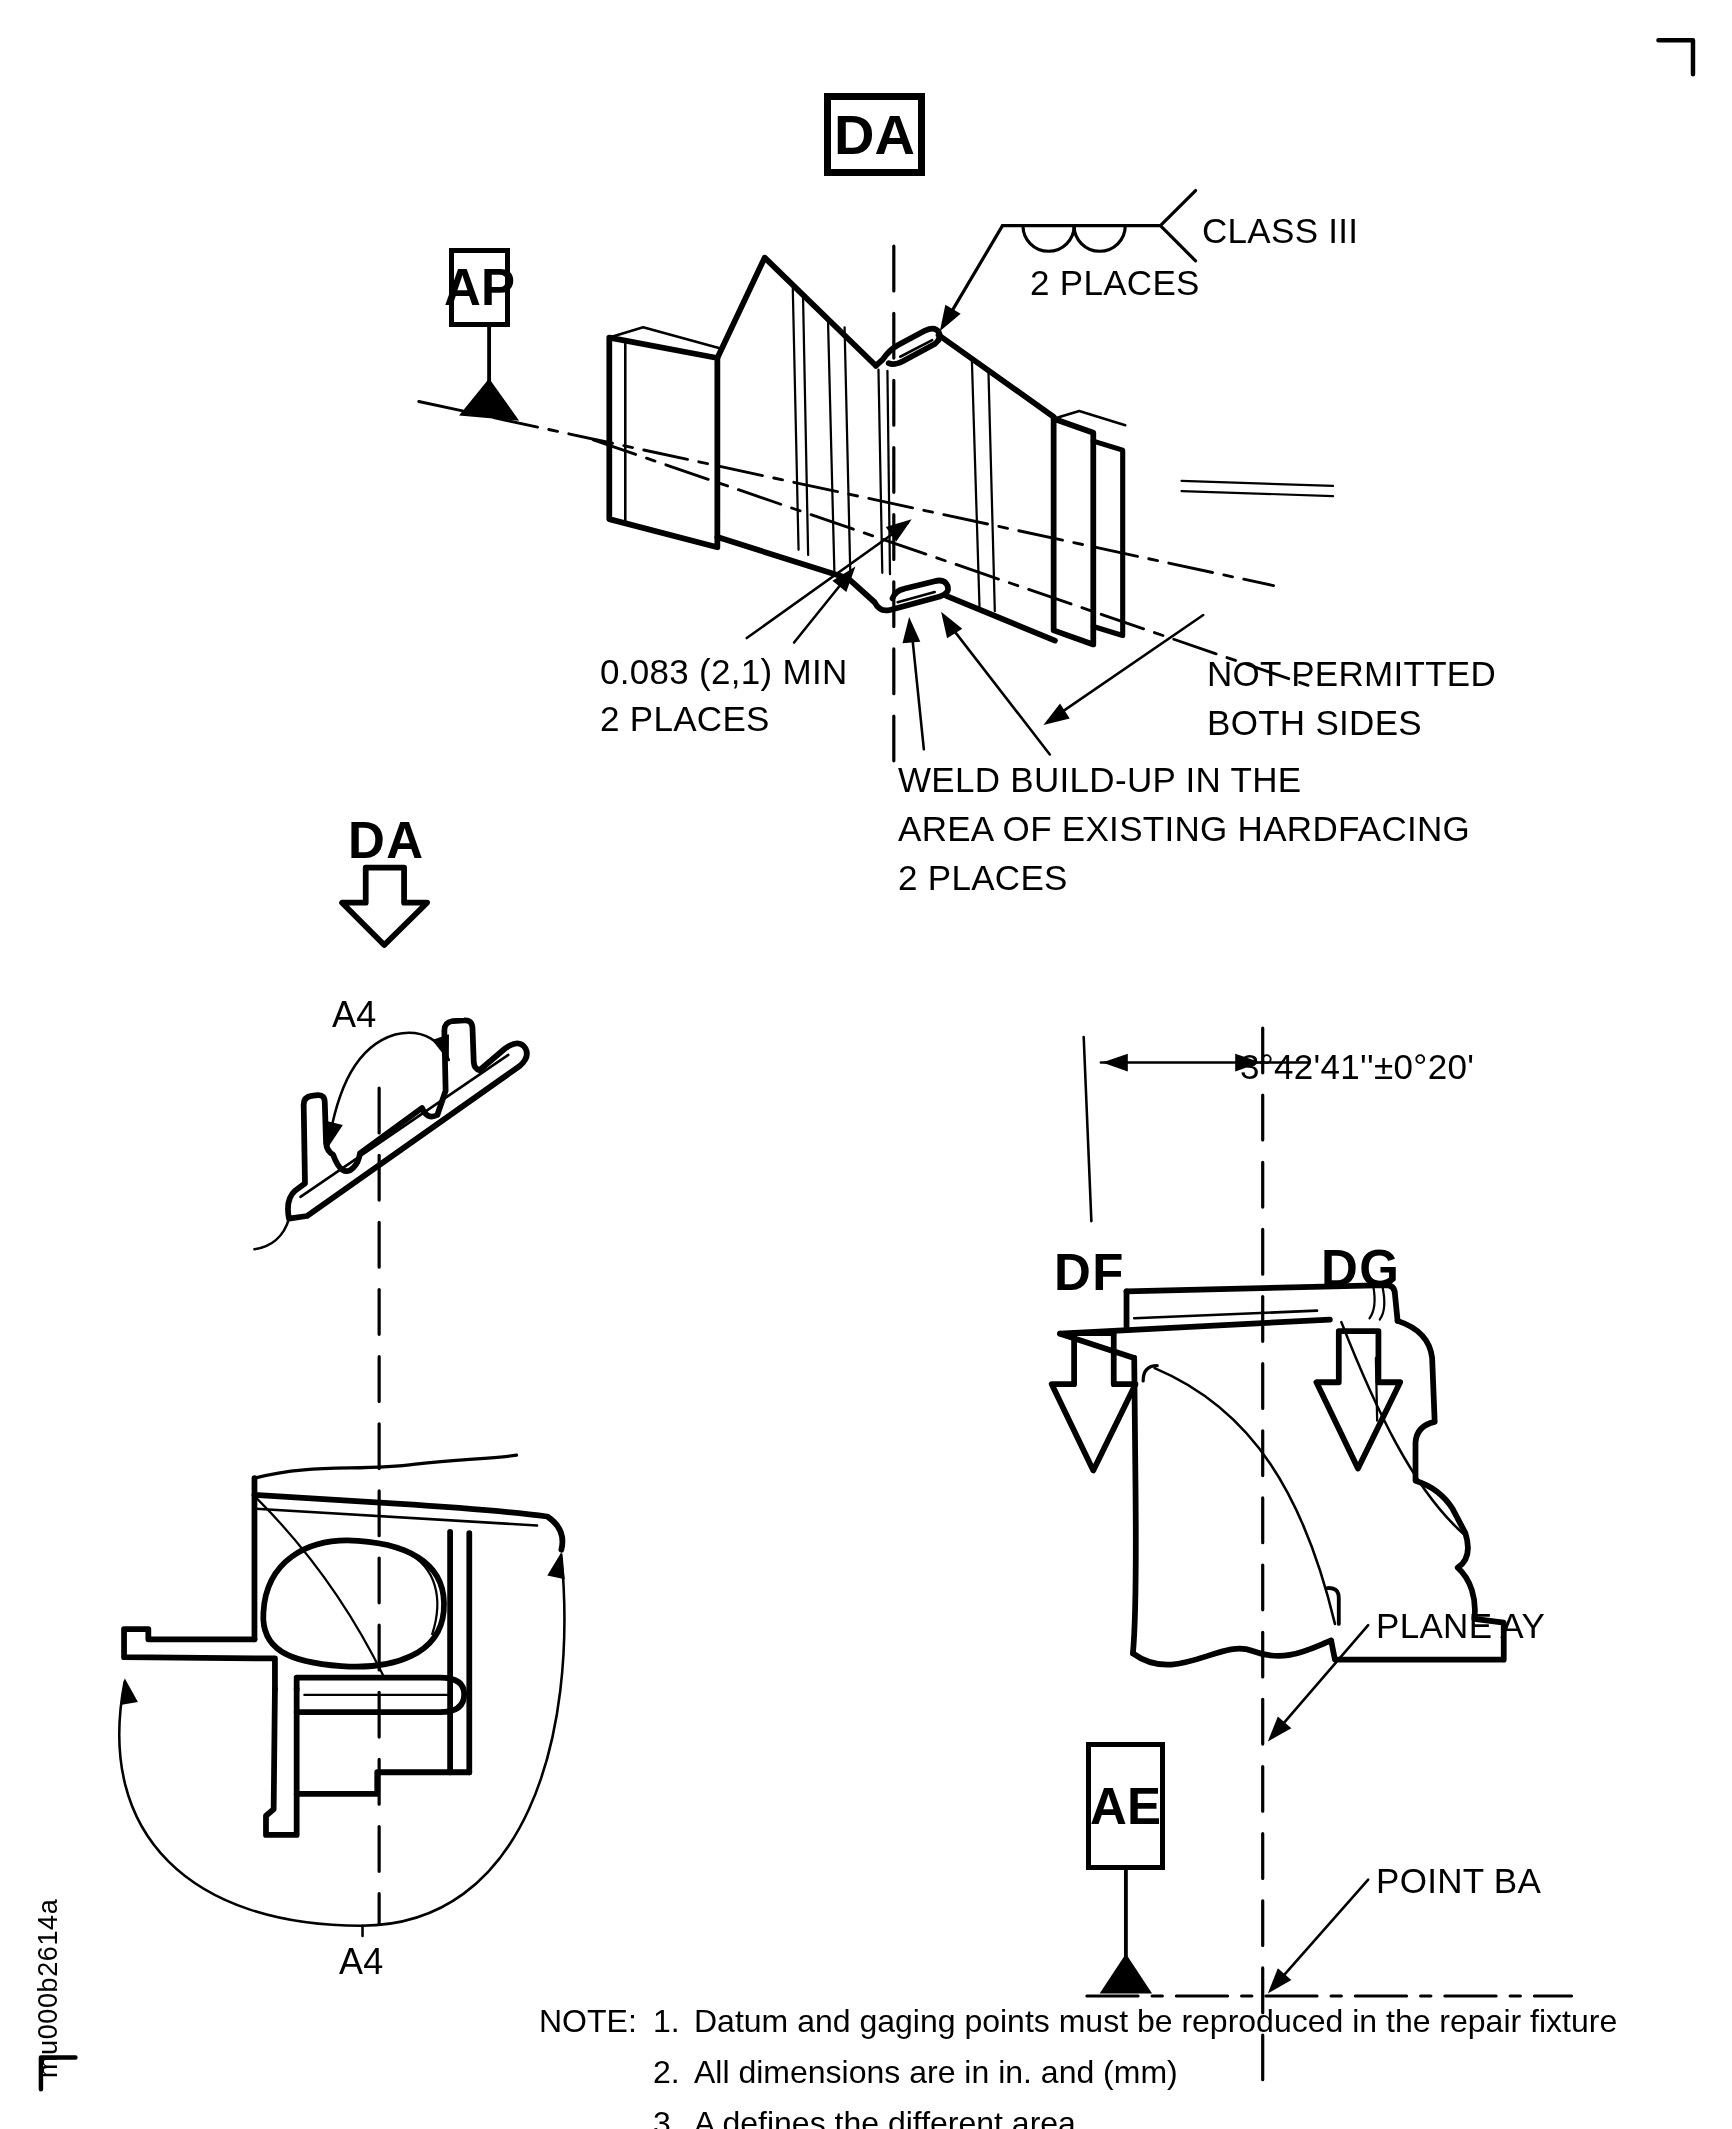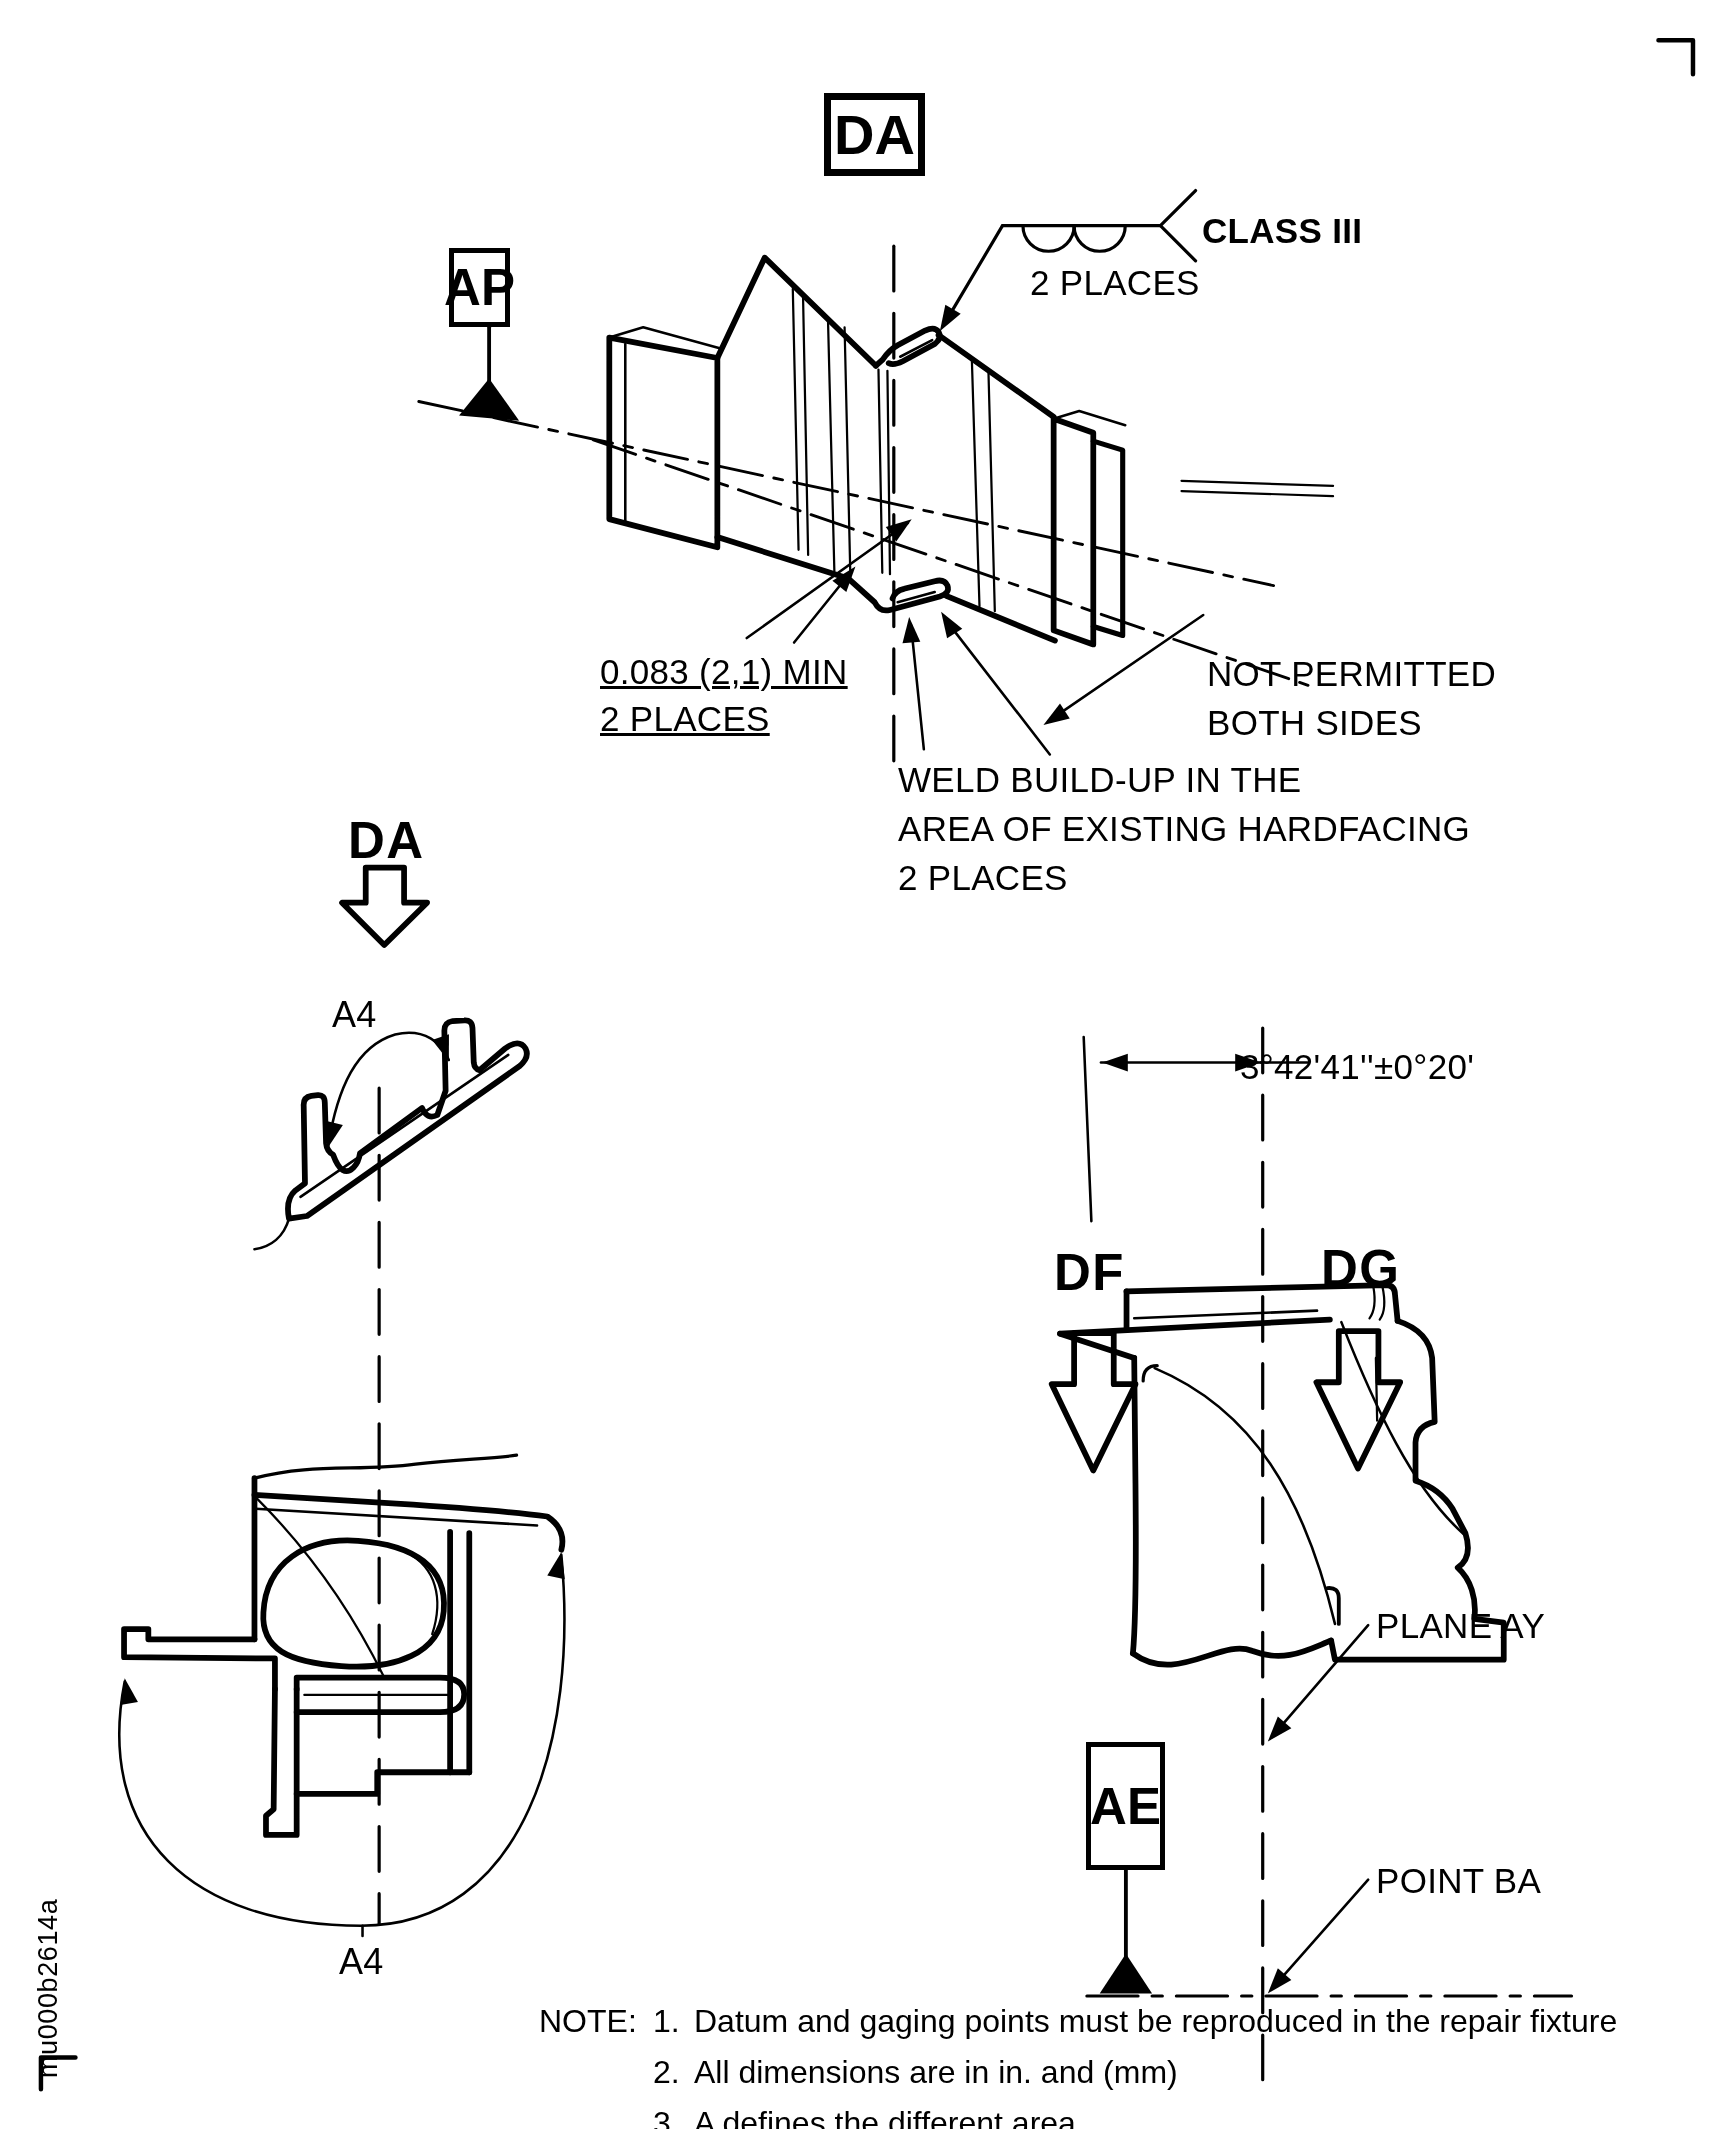--- a/index.html
+++ b/index.html
@@ -183,24 +183,24 @@
     </div>
 
   <div class="databox" style="left:449px; top:248px; width:61px; height:79px; font-size:51px; border-width:5.1px;">
       <span>AP</span>
     </div>
 
   <div class="databox" style="left:1086px; top:1742px; width:79px; height:128px; font-size:51px; border-width:5.1px;">
       <span>AE</span>
     </div>
 
-  <div class="txt" style="left:1202px; top:206px;font-weight:bold;">CLASS III</div>
+  <div class="txt" style="left:1202px; top:206px;">CLASS III</div>
   <div class="txt" style="left:1030px; top:258px;">2 PLACES</div>
 
-  <div class="txt" style="left:600px; top:648px; line-height:47px;text-decoration:underline;"><span>0.083 (2,1) MIN</span><br><span>2 PLACES</span></div>
+  <div class="txt" style="left:600px; top:648px; line-height:47px;"><span>0.083 (2,1) MIN</span><br><span>2 PLACES</span></div>
 
   <div class="txt" style="left:1207px; top:600px;"><br><span>NOT PERMITTED</span><br><span>BOTH SIDES</span></div>
 
   <div class="txt" style="left:898px; top:755px;"><span>WELD BUILD-UP IN THE</span><br><span>AREA OF EXISTING HARDFACING</span><br><span>2 PLACES</span></div>
 
   <div class="viewlabel" style="left:348px; top:811px;">DA</div>
   <div class="viewlabel" style="left:1054px; top:1243px;">DF</div>
   <div class="viewlabel" style="left:1321px; top:1239px;">DG</div>
 
   <div class="txt" style="left:332px; top:990px; font-size:36px;">A4</div>

